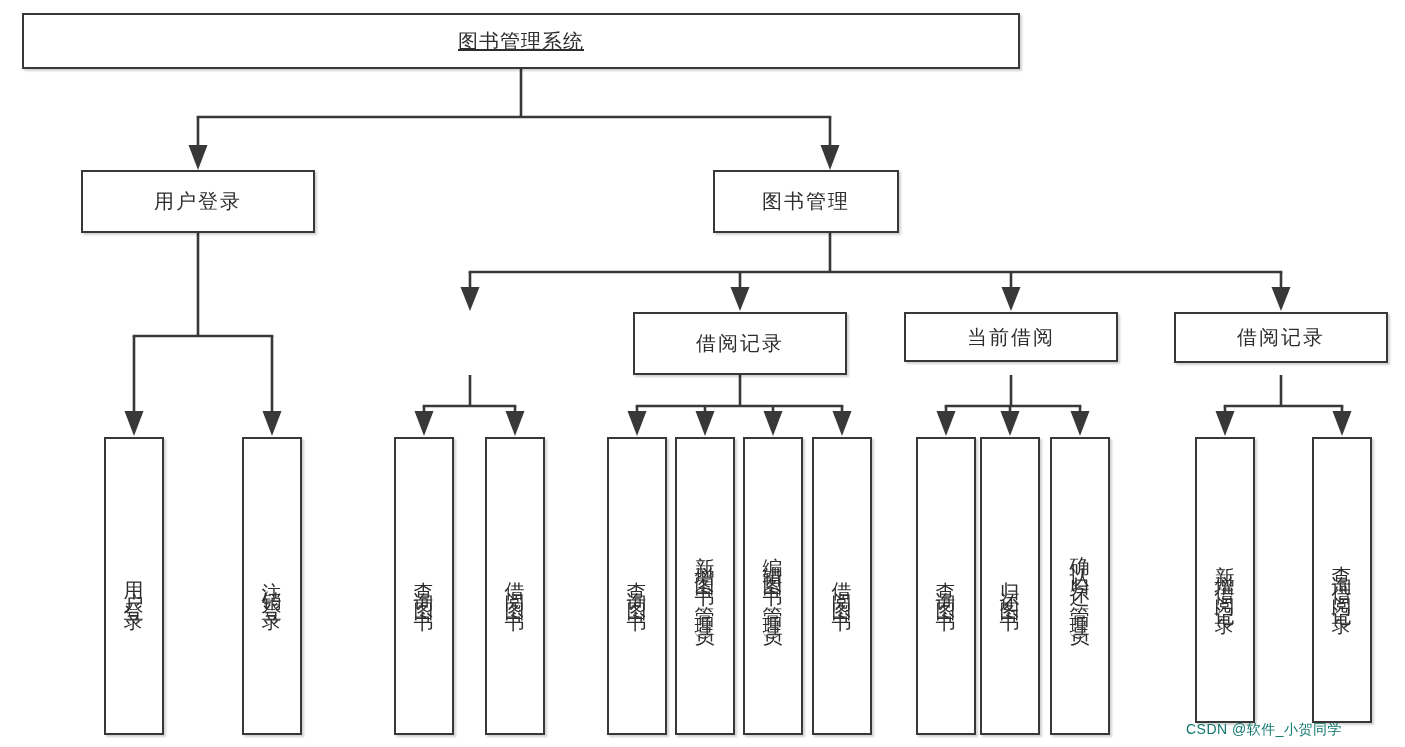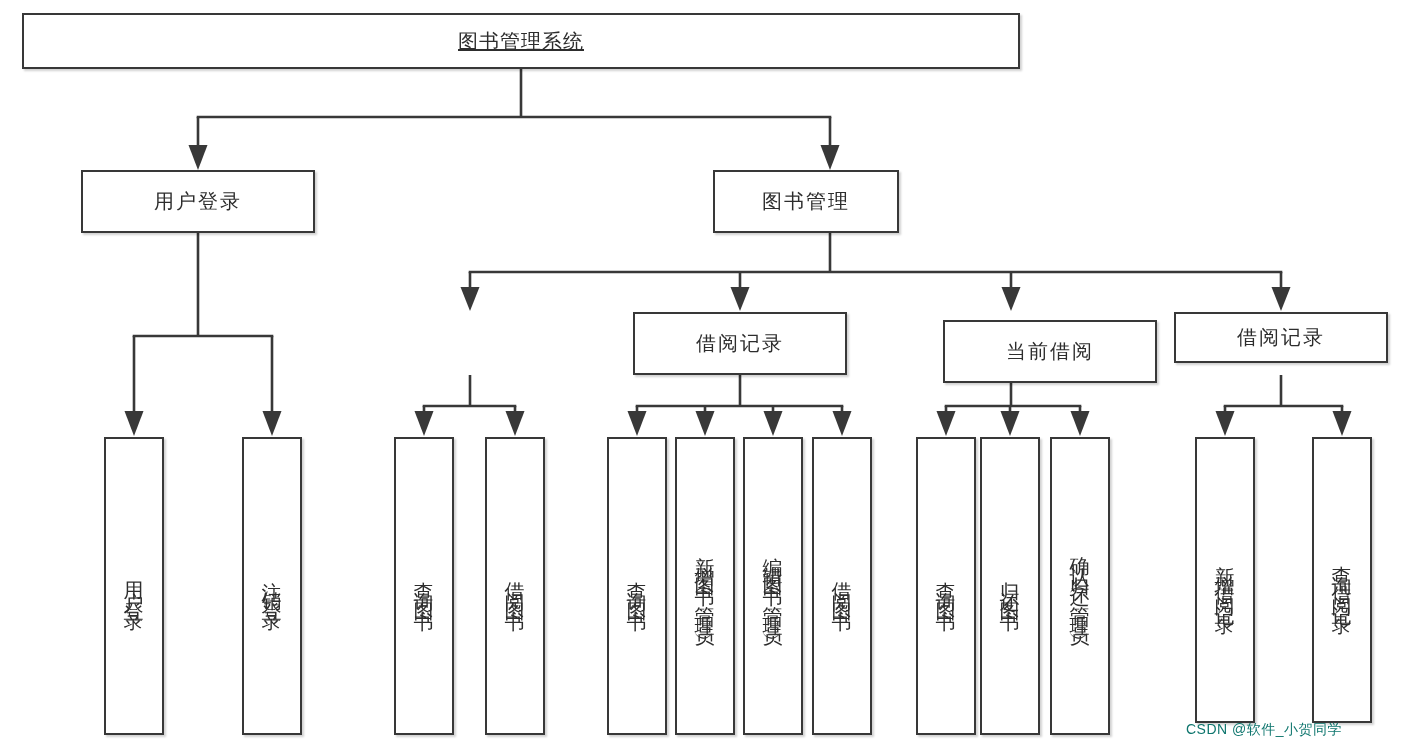--- a/index.html
+++ b/index.html
@@ -136,21 +136,21 @@
       <polygon points="1332.5,411 1351.5,411 1342,436"></polygon>
     </g>
   </svg>
 
   <div class="node hbox root-box" style="left:22px; top:13px; width:998px; height:56px;">图书管理系统</div>
 
   <div class="node hbox" style="left:81px; top:170px; width:234px; height:63px;">用户登录</div>
   <div class="node hbox" style="left:713px; top:170px; width:186px; height:63px;">图书管理</div>
 
   <div class="node hbox" style="left:633px; top:312px; width:214px; height:63px;">借阅记录</div>
-  <div class="node hbox" style="left:904px; top:320px; width:214px; height:63px;margin-left:39px;">当前借阅</div>
+  <div class="node hbox" style="left:904px; top:312px; width:214px; height:50px;">当前借阅</div>
   <div class="node hbox" style="left:1174px; top:312px; width:214px; height:51px;">借阅记录</div>
 
   <div class="node vbox" style="left:104px; top:437px; width:60px; height:298px;">用户登录</div>
   <div class="node vbox" style="left:242px; top:437px; width:60px; height:298px;">注销登录</div>
 
   <div class="node vbox" style="left:394px; top:437px; width:60px; height:298px;">查询图书</div>
   <div class="node vbox" style="left:485px; top:437px; width:60px; height:298px;">借阅图书</div>
 
   <div class="node vbox" style="left:607px; top:437px; width:60px; height:298px;">查询图书</div>
   <div class="node vbox" style="left:675px; top:437px; width:60px; height:298px;">新增图书（管理员）</div>

